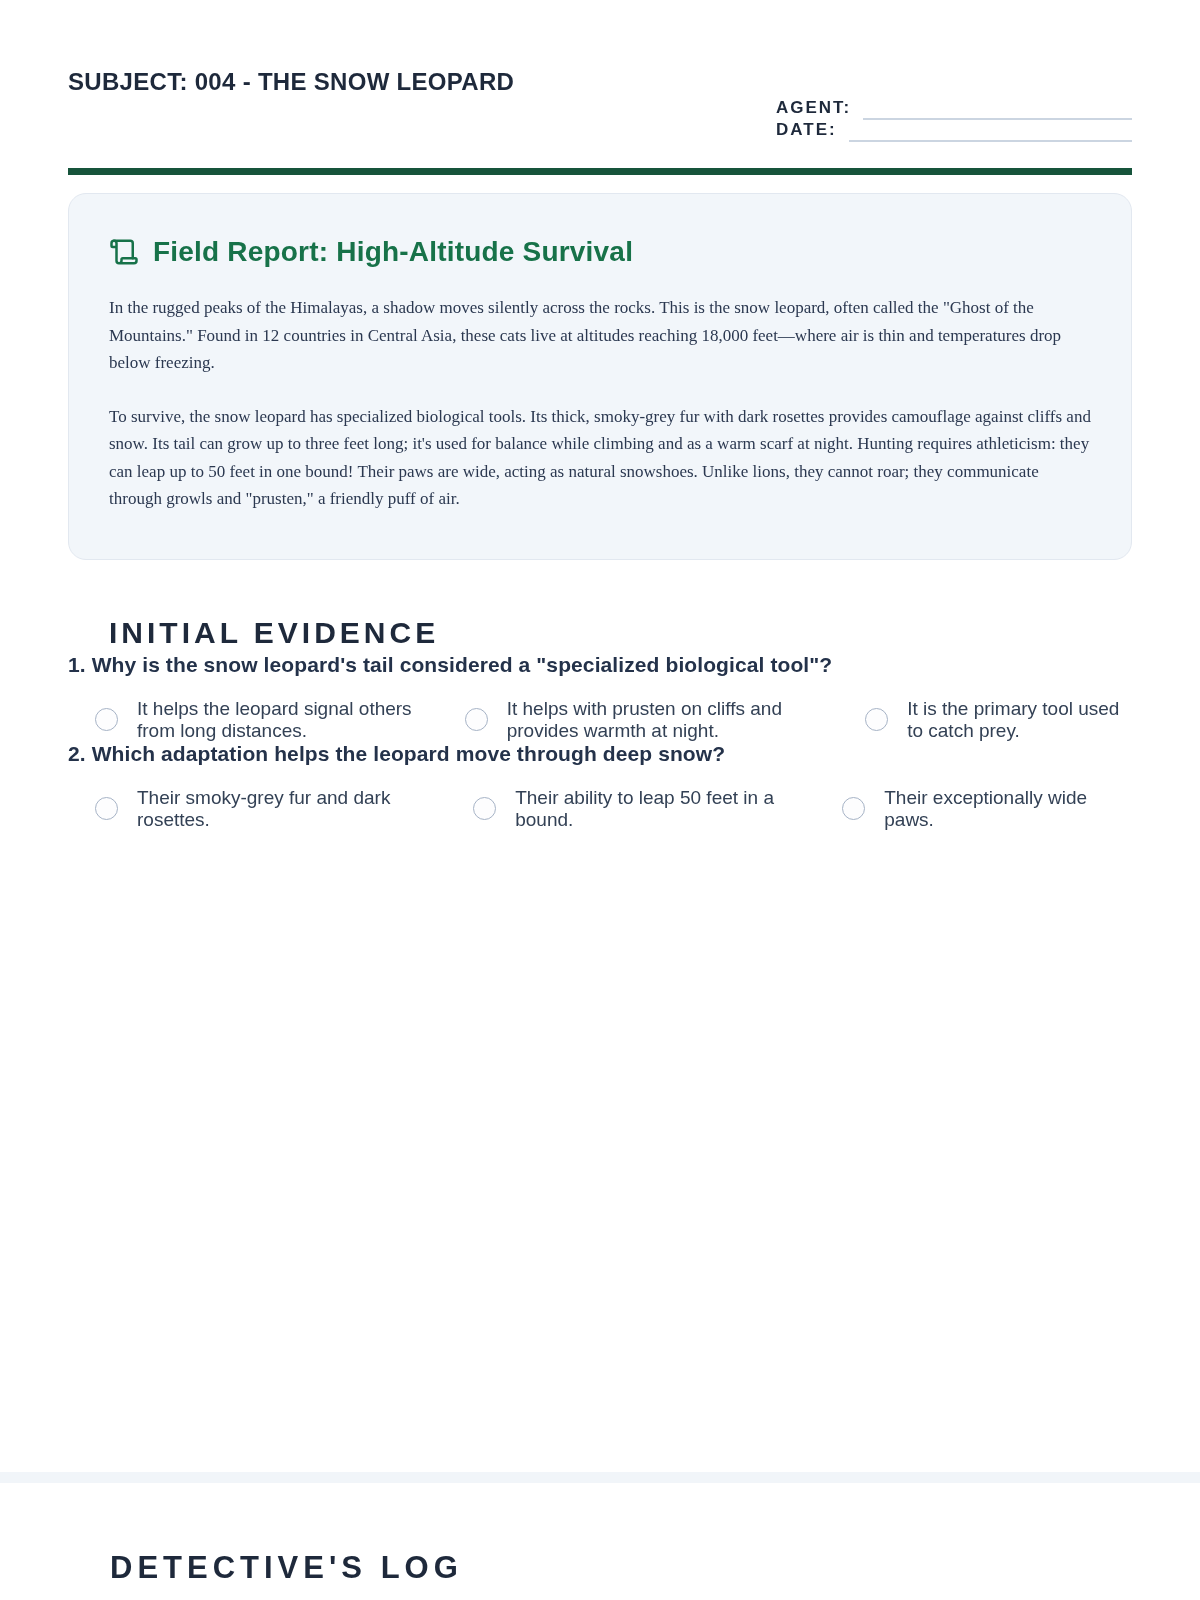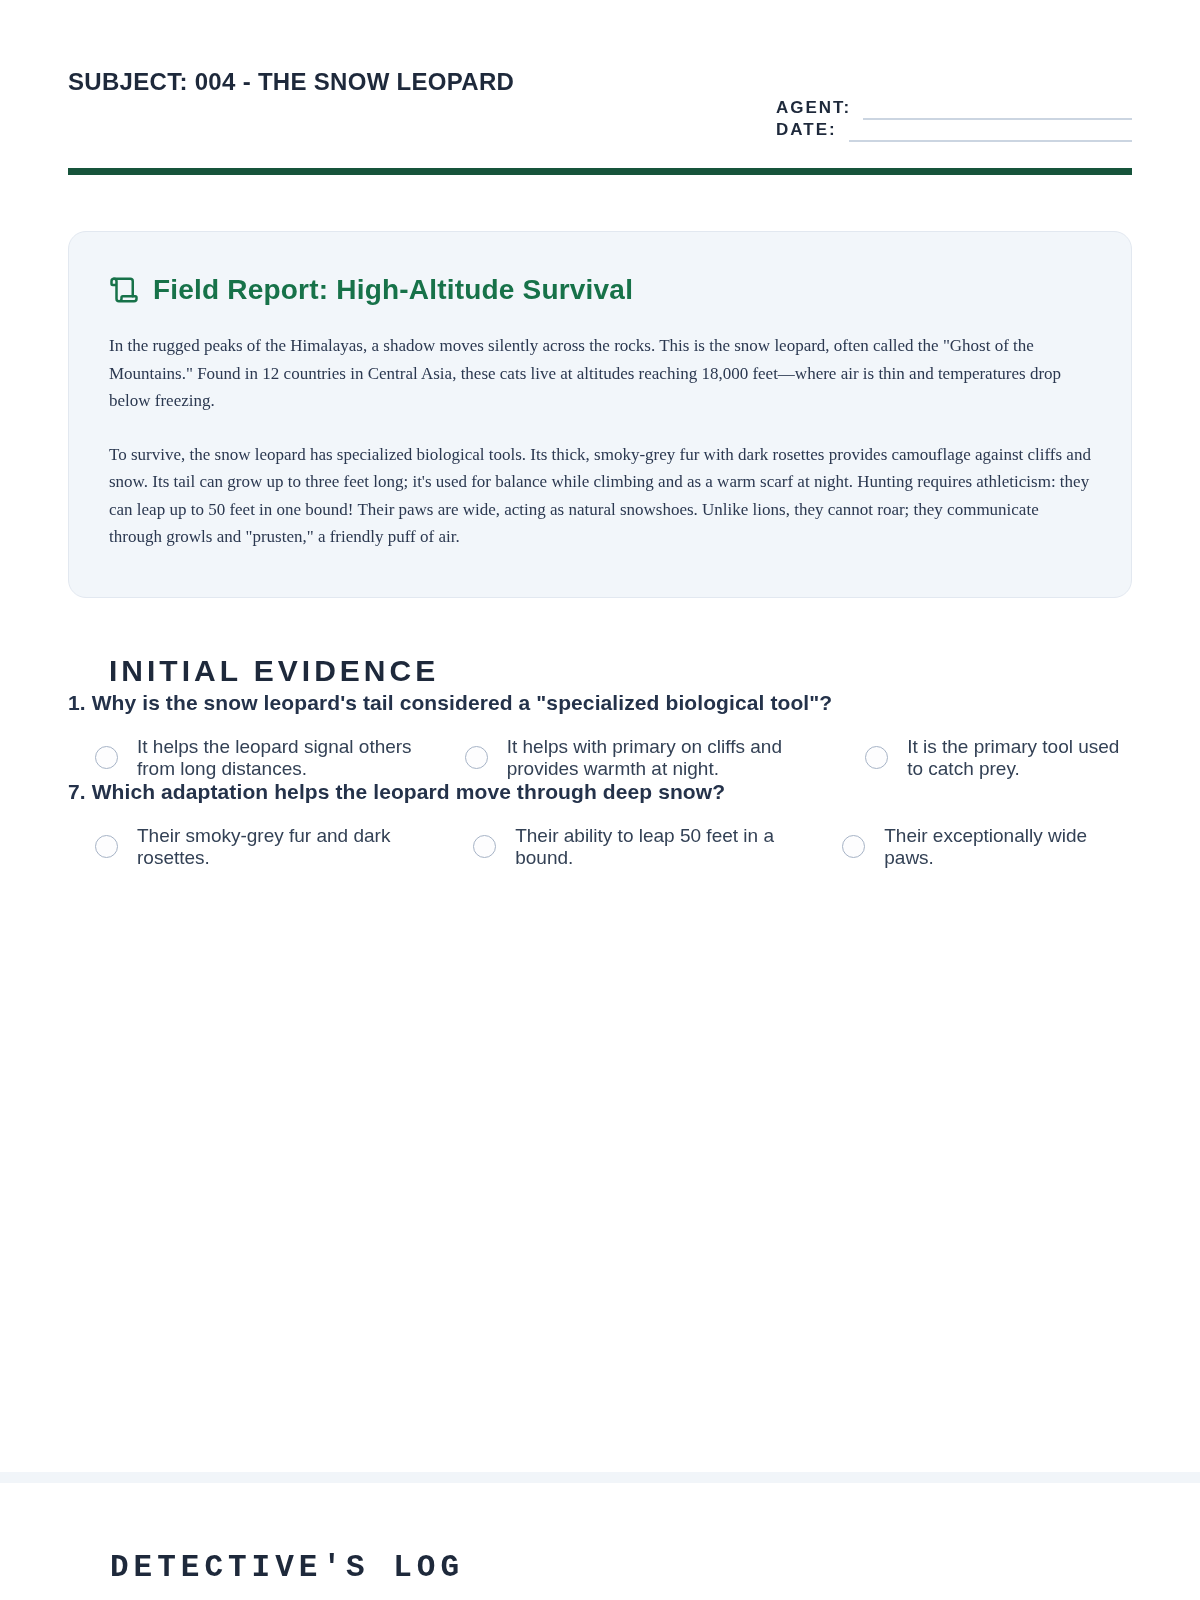--- a/index.html
+++ b/index.html
@@ -11,40 +11,40 @@
   html,body{margin:0;padding:0;}
   body{
     width:1200px;height:1600px;overflow:hidden;
     background:var(--page-gap);
     font-family:"Liberation Sans",sans-serif;
     color:var(--navy);
   }
   .page{background:#ffffff;}
   .page-1{height:1472px;overflow:hidden;}
   .page-gap{height:11px;background:var(--page-gap);}
-  .page-2{height:117px;overflow:hidden;font-family:Liberation Mono, monospace;}
+  .page-2{height:117px;overflow:hidden;}
   .container{padding:0 68px;}
 
   
   .header{display:flex;justify-content:space-between;align-items:flex-start;padding-top:68px;}
   .doc-title{
     margin:0 0 12px 0;font-size:45px;line-height:1.05;font-weight:800;
     letter-spacing:.5px;color:var(--green-dark);
   }
   .doc-subject{font-size:24px;font-weight:700;letter-spacing:.3px;color:var(--navy);}
   .meta{width:356px;margin-top:30px;display:flex;flex-direction:column;}
   .meta-row{display:flex;align-items:flex-end;gap:12px;}
   .meta-label{font-size:17px;font-weight:700;letter-spacing:2px;color:var(--navy);padding-bottom:2px;}
   .meta-line{flex:1;border-bottom:2px solid var(--line);height:22px;font-size:16px;color:var(--navy);}
 
   .rule{margin-top:26px;height:7px;background:var(--green-dark);}
 
   
   .card{
-    margin-top:56px;background:var(--card-bg);
+    margin-top:18px;background:var(--card-bg);
     border:1px solid var(--card-border);border-radius:18px;
     padding:42px 40px 46px 40px;
   }
   .card-head{display:flex;align-items:center;gap:14px;color:var(--green-mid);}
   .card-head .icon{width:30px;height:30px;flex:0 0 auto;display:block;}
   .card-title{margin:0;font-size:28px;font-weight:700;color:var(--green-mid);letter-spacing:.2px;}
   .card p{
     margin:26px 0 0 0;font-family:"Liberation Serif","DejaVu Serif",serif;
     font-size:17px;line-height:1.62;color:var(--body-text);
   }
@@ -115,31 +115,31 @@
 
     <div class="question">
       <div class="q-title">1. Why is the snow leopard's tail considered a "specialized biological tool"?</div>
       <div class="options">
         <div class="option">
           <span class="radio"></span>
           <span class="option-label">It helps the leopard signal others from long distances.</span>
         </div>
         <div class="option">
           <span class="radio"></span>
-          <span class="option-label">It helps with primary on cliffs and provides warmth at night.</span>
+          <span class="option-label">It helps with prusten on cliffs and provides warmth at night.</span>
         </div>
         <div class="option">
           <span class="radio"></span>
           <span class="option-label">It is the primary tool used to catch prey.</span>
         </div>
       </div>
     </div>
 
     <div class="question">
-      <div class="q-title">7. Which adaptation helps the leopard move through deep snow?</div>
+      <div class="q-title">2. Which adaptation helps the leopard move through deep snow?</div>
       <div class="options">
         <div class="option">
           <span class="radio"></span>
           <span class="option-label">Their smoky-grey fur and dark rosettes.</span>
         </div>
         <div class="option">
           <span class="radio"></span>
           <span class="option-label">Their ability to leap 50 feet in a bound.</span>
         </div>
         <div class="option">

